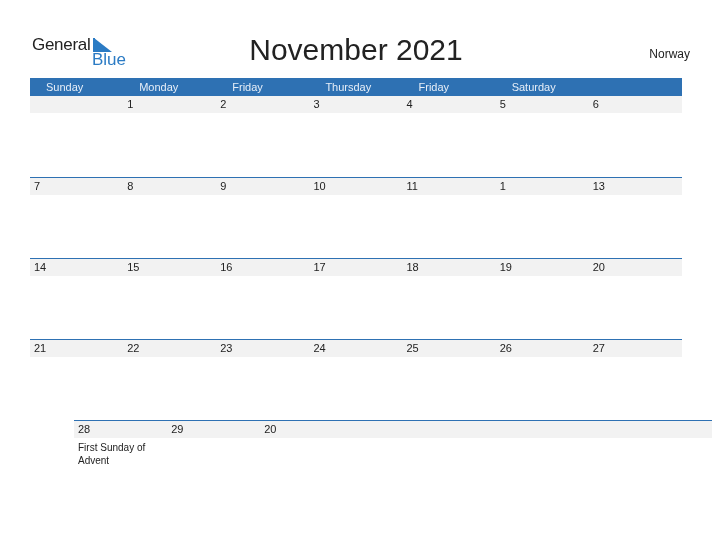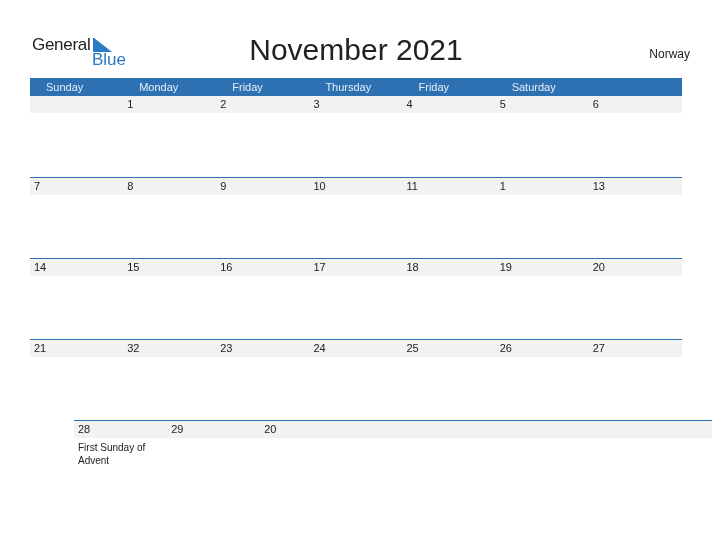--- a/index.html
+++ b/index.html
@@ -89,21 +89,21 @@
         <div>16</div>
         <div>17</div>
         <div>18</div>
         <div>19</div>
         <div>20</div>
       </div>
     </div>
     <div class="week bordered" style="top: 339px;">
       <div class="strip">
         <div>21</div>
-        <div>32</div>
+        <div>22</div>
         <div>23</div>
         <div>24</div>
         <div>25</div>
         <div>26</div>
         <div>27</div>
       </div>
       <div class="events">
         <div></div>
         <div></div>
         <div></div>

